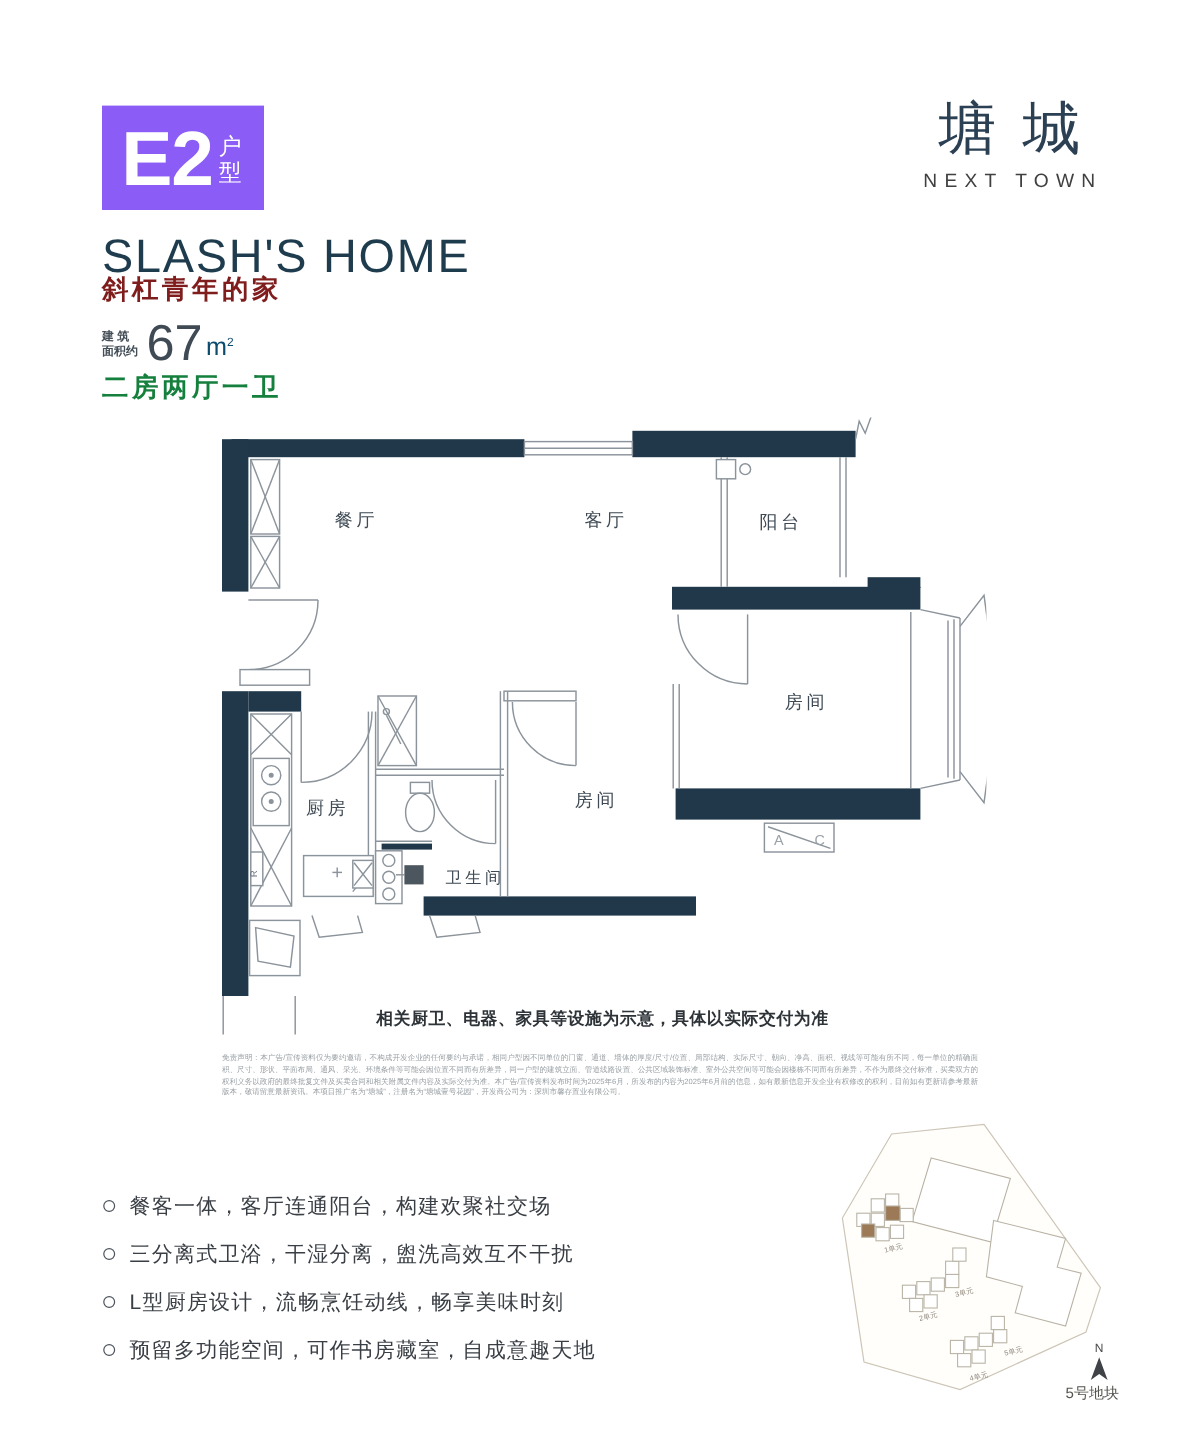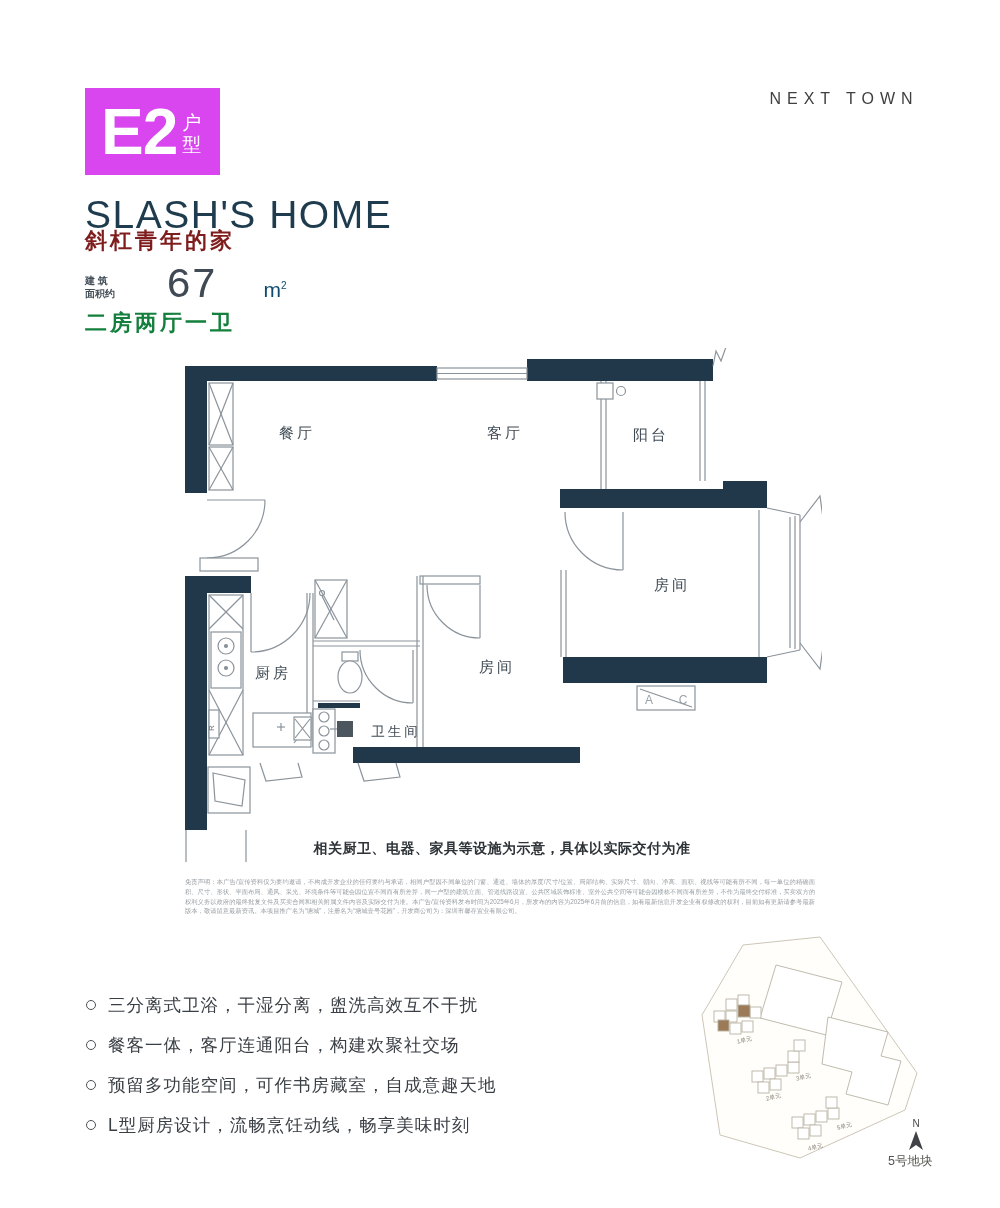--- a/index.html
+++ b/index.html
@@ -3,38 +3,38 @@
 <meta charset="utf-8">
 <style>
   html,body{margin:0;padding:0;}
   body{
     width:1000px;height:1208px;background:#ffffff;position:relative;
     font-family:"Liberation Sans", sans-serif;color:#1d2b36;overflow:hidden;
   }
   .abs{position:absolute;}
 
   
-  .badge{left:85px;top:88px;width:135px;height:87px;background:#d946ef;color:#fff;
+  .badge{left:85px;top:88px;width:135px;height:87px;background:#8b5cf6;color:#fff;
     display:flex;align-items:center;justify-content:center;}
   .badge-code{font-size:64px;font-weight:600;line-height:1;letter-spacing:-1px;}
   .badge-suffix{width:1.15em;word-break:break-all;font-size:19px;line-height:1.12;
     font-weight:500;margin-left:5px;margin-top:4px;}
 
   
   .logo{left:752px;top:82px;width:178px;text-align:center;color:#2c4054;}
   .logo-cn{font-size:48px;font-weight:400;letter-spacing:22px;text-indent:22px;line-height:1.1;}
   .logo-en{font-size:16px;letter-spacing:6px;text-indent:6px;color:#404040;margin-top:8px;}
 
   
   .title-en{left:85px;top:193px;font-size:39px;letter-spacing:1.5px;color:#1e3c4d;font-weight:400;}
   .title-cn{left:85px;top:226px;font-size:22px;font-weight:700;letter-spacing:3px;color:#7f1d1d;}
-  .area-row{left:85px;top:269px;display:flex;align-items:flex-end;color:#454f58;gap:44px;}
+  .area-row{left:85px;top:269px;display:flex;align-items:flex-end;color:#454f58;}
   .area-label{font-size:10px;line-height:13px;font-weight:600;margin-bottom:3px;}
   .area-label span{display:block;}
-  .area-value{font-size:42px;font-weight:400;line-height:0.82;margin-left:7px;color:#3f4a54;font-family:Liberation Mono, monospace;}
+  .area-value{font-size:42px;font-weight:400;line-height:0.82;margin-left:7px;color:#3f4a54;}
   .area-unit{font-size:21px;margin-left:3px;margin-bottom:1px;color:#0c4a6e;}
   .area-unit sup{font-size:10px;}
   .layout-cn{left:85px;top:308px;font-size:22px;font-weight:700;letter-spacing:3px;color:#15803d;}
 
   
   .floorplan{left:182px;top:348px;width:640px;height:514px;}
   .caption{left:182px;top:840px;width:640px;text-align:center;font-size:14px;
     font-weight:600;color:#2e3338;letter-spacing:0.5px;}
   .disclaimer{left:185px;top:877px;width:630px;font-size:6.3px;line-height:9.8px;
     color:#9aa0a4;text-align:justify;}
@@ -52,20 +52,21 @@
 <body>
 
 <div>
 
   <div class="abs badge">
     <span class="badge-code">E2</span>
     <span class="badge-suffix">户型</span>
   </div>
 
   <div class="abs logo">
+    <div class="logo-cn">塘城</div>
     <div class="logo-en">NEXT TOWN</div>
   </div>
 
   <div class="abs title-en">SLASH'S HOME</div>
   <div class="abs title-cn">斜杠青年的家</div>
   <div class="abs area-row">
     <span class="area-label">
       <span>建 筑</span>
       <span>面积约</span>
     </span>
@@ -210,33 +211,33 @@
     </g>
     <text x="214" y="731" font-size="8" fill="#6b7680" transform="rotate(-90 214 731)">R</text>
   </svg>
 
   <div class="abs caption">相关厨卫、电器、家具等设施为示意，具体以实际交付为准</div>
   <div class="abs disclaimer">免责声明：本广告/宣传资料仅为要约邀请，不构成开发企业的任何要约与承诺，相同户型因不同单位的门窗、通道、墙体的厚度/尺寸/位置、局部结构、实际尺寸、朝向、净高、面积、视线等可能有所不同，每一单位的精确面积、尺寸、形状、平面布局、通风、采光、环境条件等可能会因位置不同而有所差异，同一户型的建筑立面、管道线路设置、公共区域装饰标准、室外公共空间等可能会因楼栋不同而有所差异，不作为最终交付标准，买卖双方的权利义务以政府的最终批复文件及买卖合同和相关附属文件内容及实际交付为准。本广告/宣传资料发布时间为2025年6月，所发布的内容为2025年6月前的信息，如有最新信息开发企业有权修改的权利，目前如有更新请参考最新版本，敬请留意最新资讯。本项目推广名为“塘城”，注册名为“塘城壹号花园”，开发商公司为：深圳市馨存置业有限公司。</div>
 
   <ul class="abs highlights">
     <li>
       <span class="dot"></span>
+      <span>餐客一体，客厅连通阳台，构建欢聚社交场</span>
+    </li>
+    <li>
+      <span class="dot"></span>
       <span>三分离式卫浴，干湿分离，盥洗高效互不干扰</span>
     </li>
     <li>
       <span class="dot"></span>
-      <span>餐客一体，客厅连通阳台，构建欢聚社交场</span>
+      <span>L型厨房设计，流畅烹饪动线，畅享美味时刻</span>
     </li>
     <li>
       <span class="dot"></span>
       <span>预留多功能空间，可作书房藏室，自成意趣天地</span>
-    </li>
-    <li>
-      <span class="dot"></span>
-      <span>L型厨房设计，流畅烹饪动线，畅享美味时刻</span>
     </li>
   </ul>
 
   <svg class="abs siteplan" viewBox="0 0 262 258">
     <g stroke="#cdc6b7" stroke-width="1" fill="none">
       <polygon points="132,12 229,148 217,185 112,233 32,210 14,90 55,20" fill="#fffefb"></polygon>
     </g>
     <g stroke="#b9b3a5" stroke-width="0.9" fill="#ffffff">
       <polygon points="88,40 154,57 138,110 72,93"></polygon>
       <polygon points="140,92 200,107 193,131 213,136 200,180 158,169 164,147 134,139"></polygon>

